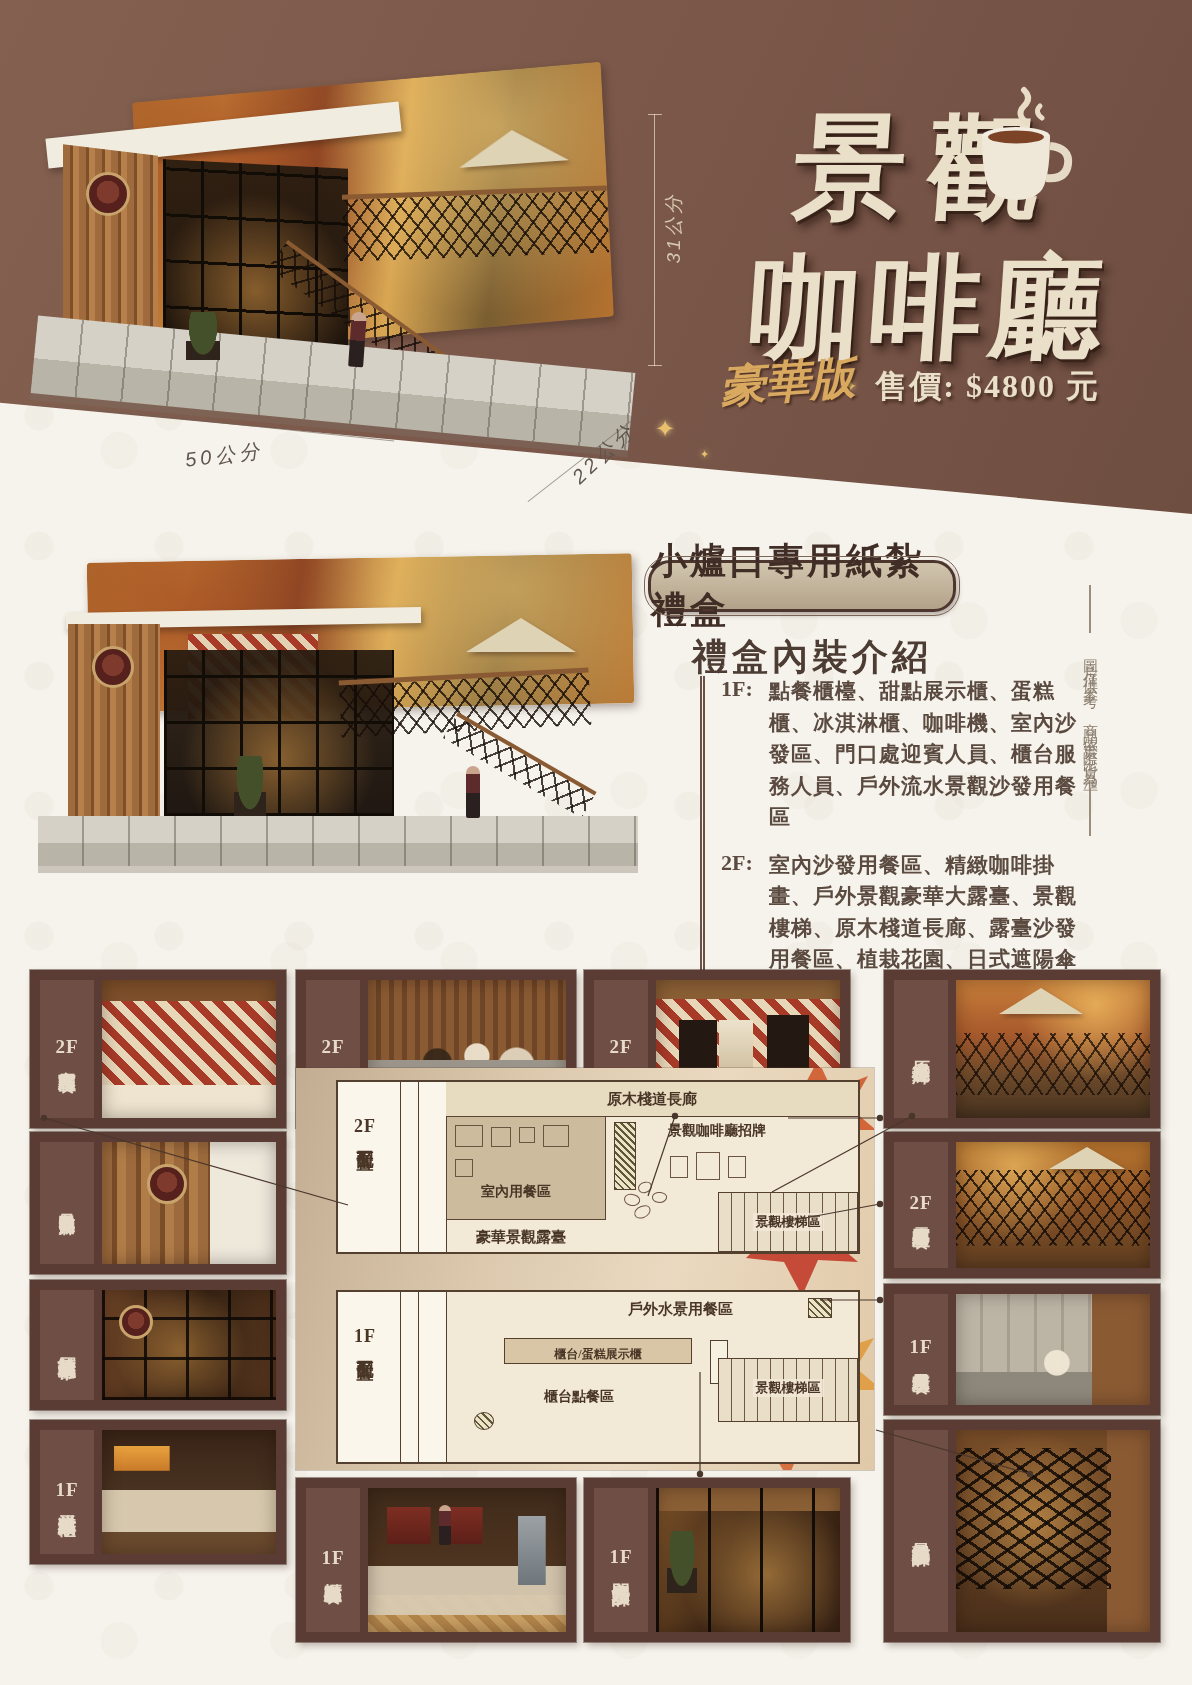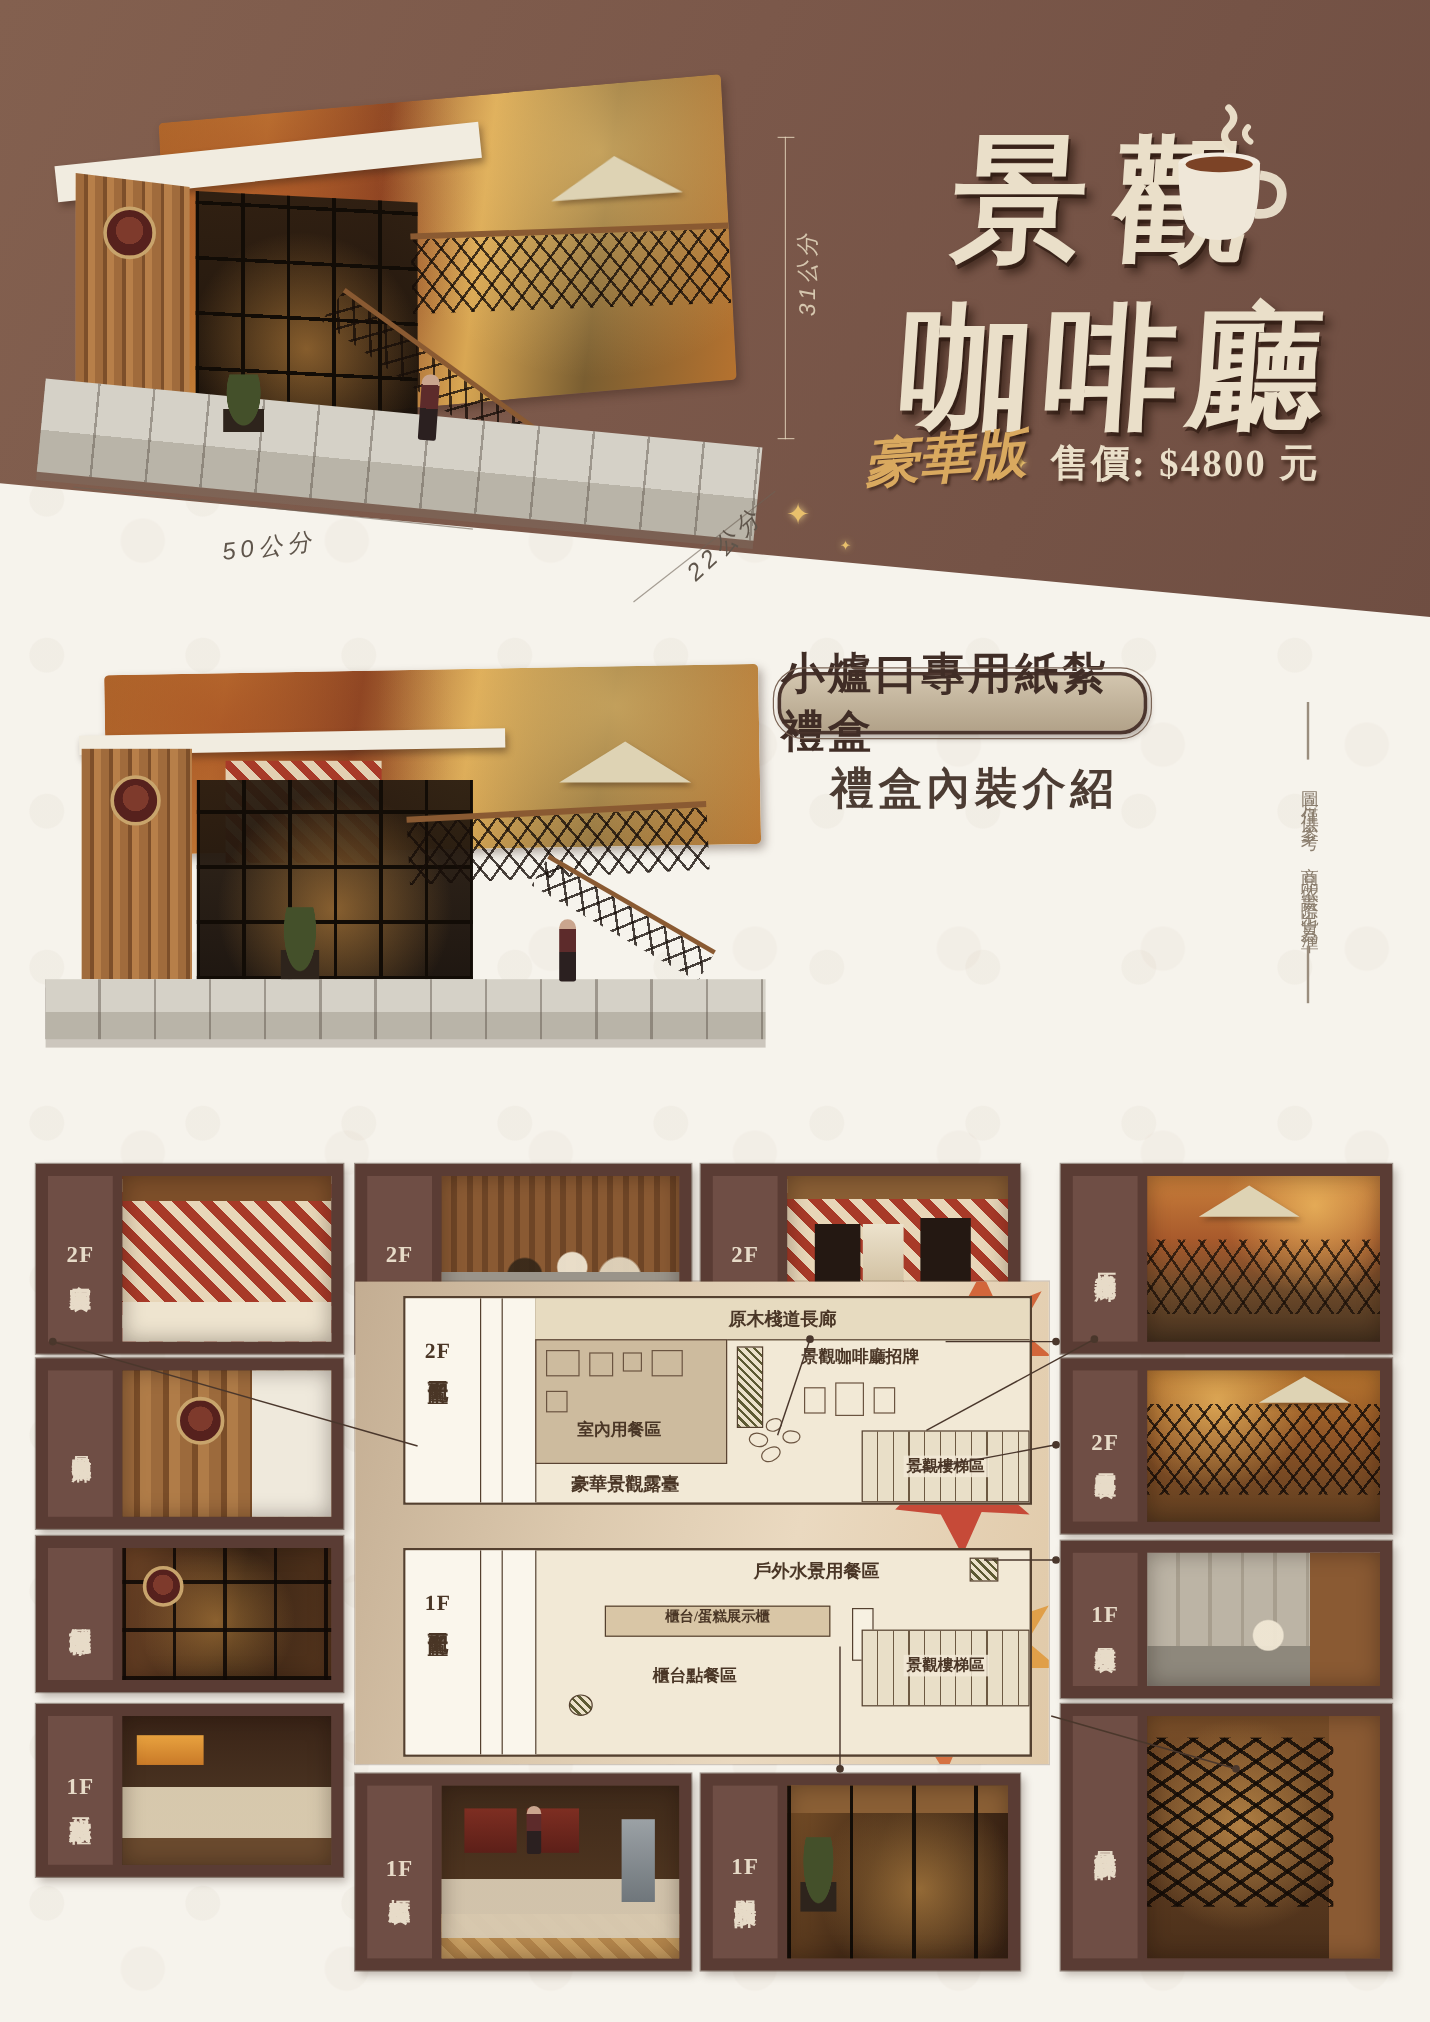--- a/index.html
+++ b/index.html
@@ -163,21 +163,21 @@
   .stairsbox{border:1px solid #54402f;background:repeating-linear-gradient(90deg,transparent 0 12px,#6d5942 12px 13px),#e9dfc8;
     display:flex;align-items:flex-start;justify-content:center;}
   .stairsbox .plan-label{background:rgba(242,233,214,.85);padding:0 3px;margin-top:20px;}
   .fsq{border:1.5px solid #6b5440;}
   .stone{border:1px solid #6b5440;border-radius:50% 40% 55% 45%;}
   .planter{border:1px solid #54402f;background:repeating-linear-gradient(45deg,#5d5a33 0 2px,transparent 2px 5px),#ece2ca;}
   .plan-vlabel{display:flex;flex-direction:column;align-items:center;
     font-family:"Liberation Serif","DejaVu Serif",serif;font-weight:bold;color:#4a3626;}
   .plan-vlabel .vprefix{font-size:18px;color:#4a3626;}
   .plan-vlabel .vtext{font-size:17px;color:#4a3626;}
-  .counterbar{background:#d9c6a6;border:1px solid #54402f;display:flex;align-items:flex-start;justify-content:center;}
+  .counterbar{background:#d9c6a6;border:1px solid #54402f;display:flex;align-items:flex-end;justify-content:center;}
 </style>
 </head>
 <body>
 
 <div class="page">
 
   <div class="abs hero"></div>
 
   <div class="abs render" style="left:38px;top:72px;width:600px;height:370px;">
     <div class="abs backdrop" style="left:100px;top:10px;width:470px;height:255px;transform:rotate(-3deg) skewY(-2deg);"></div>
@@ -232,20 +232,30 @@
     <div class="abs umbrella" style="left:428px;top:66px;"></div>
     <div class="abs lattice" style="left:420px;top:160px;width:160px;height:26px;transform:rotate(30deg);transform-origin:left top;border-top-width:4px;"></div>
     <div class="abs stonebase" style="left:0px;top:264px;width:600px;height:50px;"></div>
     <div class="abs person" style="left:428px;top:214px;width:14px;height:52px;"></div>
     <div class="abs plant" style="left:196px;top:204px;width:32px;height:60px;"></div>
   </div>
 
   <div class="abs badge" style="left:648px;top:560px;width:302px;height:46px;">小爐口專用紙紮禮盒</div>
   <div class="abs gift-heading" style="left:692px;top:616px;margin-top:17px;">禮盒內裝介紹</div>
 
+  <div class="abs floor-list" style="left:700px;top:676px;">
+    <div class="floor-row">
+      <span class="floor-label">1F:</span>
+      <span class="floor-items">點餐櫃檯、甜點展示櫃、蛋糕櫃、冰淇淋櫃、咖啡機、室內沙發區、門口處迎賓人員、櫃台服務人員、戶外流水景觀沙發用餐區</span>
+    </div>
+    <div class="floor-row">
+      <span class="floor-label">2F:</span>
+      <span class="floor-items">室內沙發用餐區、精緻咖啡掛畫、戶外景觀豪華大露臺、景觀樓梯、原木棧道長廊、露臺沙發用餐區、植栽花園、日式遮陽傘</span>
+    </div>
+  </div>
 
   <div class="abs disclaimer" style="left:1072px;top:585px;width:36px;">
     <div class="dash"></div>
     <div class="disclaimer-text">圖片僅供參考，商品依實際出貨為準</div>
     <div class="dash"></div>
   </div>
 
   <div class="abs card" style="left:30px;top:970px;width:236px;height:138px;">
     <div class="vlabel">
         <span class="vprefix">2F</span>

